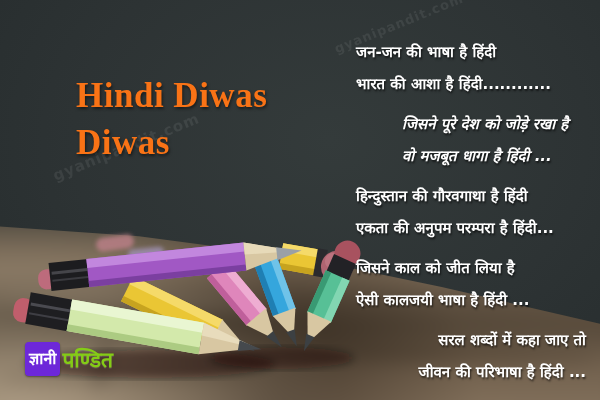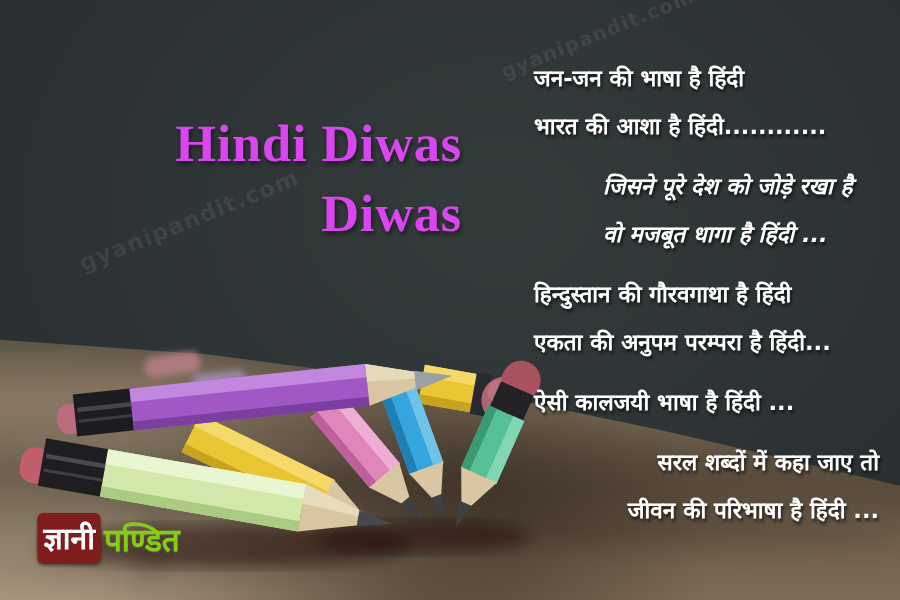--- a/index.html
+++ b/index.html
@@ -35,23 +35,23 @@
   
   .watermark{
     position:absolute;color:rgba(225,225,225,0.09);font-size:13px;
     letter-spacing:1px;transform:rotate(-22deg);white-space:nowrap;font-weight:bold;
   }
   .wm1{left:330px;top:16px;}
   .wm2{left:48px;top:138px;font-size:15px;}
 
   
   .title-block{
-    position:absolute;left:76px;top:72px;width:232px;text-align:right;
+    position:absolute;left:76px;top:72px;width:232px;text-align:left;
     font-family:"Liberation Serif","DejaVu Serif",serif;font-weight:bold;
-    font-size:35px;line-height:47px;color:#d946ef;letter-spacing:0.5px;
+    font-size:35px;line-height:47px;color:#f97316;letter-spacing:0.5px;
     text-shadow:1px 2px 3px rgba(0,0,0,0.5);
   }
 
   
   .poem{
     position:absolute;left:356px;top:30px;width:230px;
     color:#ffffff;font-weight:bold;font-size:15px;line-height:20px;
     text-shadow:1px 2px 2px rgba(0,0,0,0.6);
   }
   .stanza{margin:0 0 20px 0;}
@@ -59,21 +59,21 @@
   .stanza.ind-a{padding-left:46px;font-style:italic;}
   .stanza.ind-b{padding-left:59px;}
   .stanza.ind-c{padding-left:56px;text-align:right;}
 
   
   .pencils{position:absolute;left:0;top:218px;width:362px;height:182px;}
 
   
   .logo{position:absolute;left:25px;top:342px;display:flex;align-items:center;}
   .logo-badge{
-    background:#7f1d1d;color:#ffffff;font-weight:bold;font-size:20px;
+    background:#6d28d9;color:#ffffff;font-weight:bold;font-size:16px;
     line-height:28px;padding:3px 4px;border-radius:4px;
     box-shadow:0 1px 2px rgba(0,0,0,0.4);
   }
   .logo-suffix{
     color:#84cc16;font-weight:bold;font-size:21px;margin-left:2px;
     text-shadow:0 1px 1px rgba(255,255,255,0.15);
   }
 </style>
 </head>
 <body>
@@ -194,20 +194,21 @@
       <div class="line">जिसने पूरे देश को जोड़े रखा है</div>
       <div class="line">वो मजबूत धागा है हिंदी ...</div>
     </div>
     <div class="stanza">
       <div class="line">हिन्दुस्तान की गौरवगाथा है हिंदी</div>
       <div class="line">एकता की अनुपम परम्परा है हिंदी...</div>
     </div>
     <div class="stanza ind-b">
     </div>
     <div class="stanza">
+      <div class="line">जिसने काल को जीत लिया है</div>
       <div class="line">ऐसी कालजयी भाषा है हिंदी ...</div>
     </div>
     <div class="stanza ind-c">
       <div class="line">सरल शब्दों में कहा जाए तो</div>
       <div class="line">जीवन की परिभाषा है हिंदी ...</div>
     </div>
   </div>
 
   <div class="logo">
     <span class="logo-badge">ज्ञानी</span>

